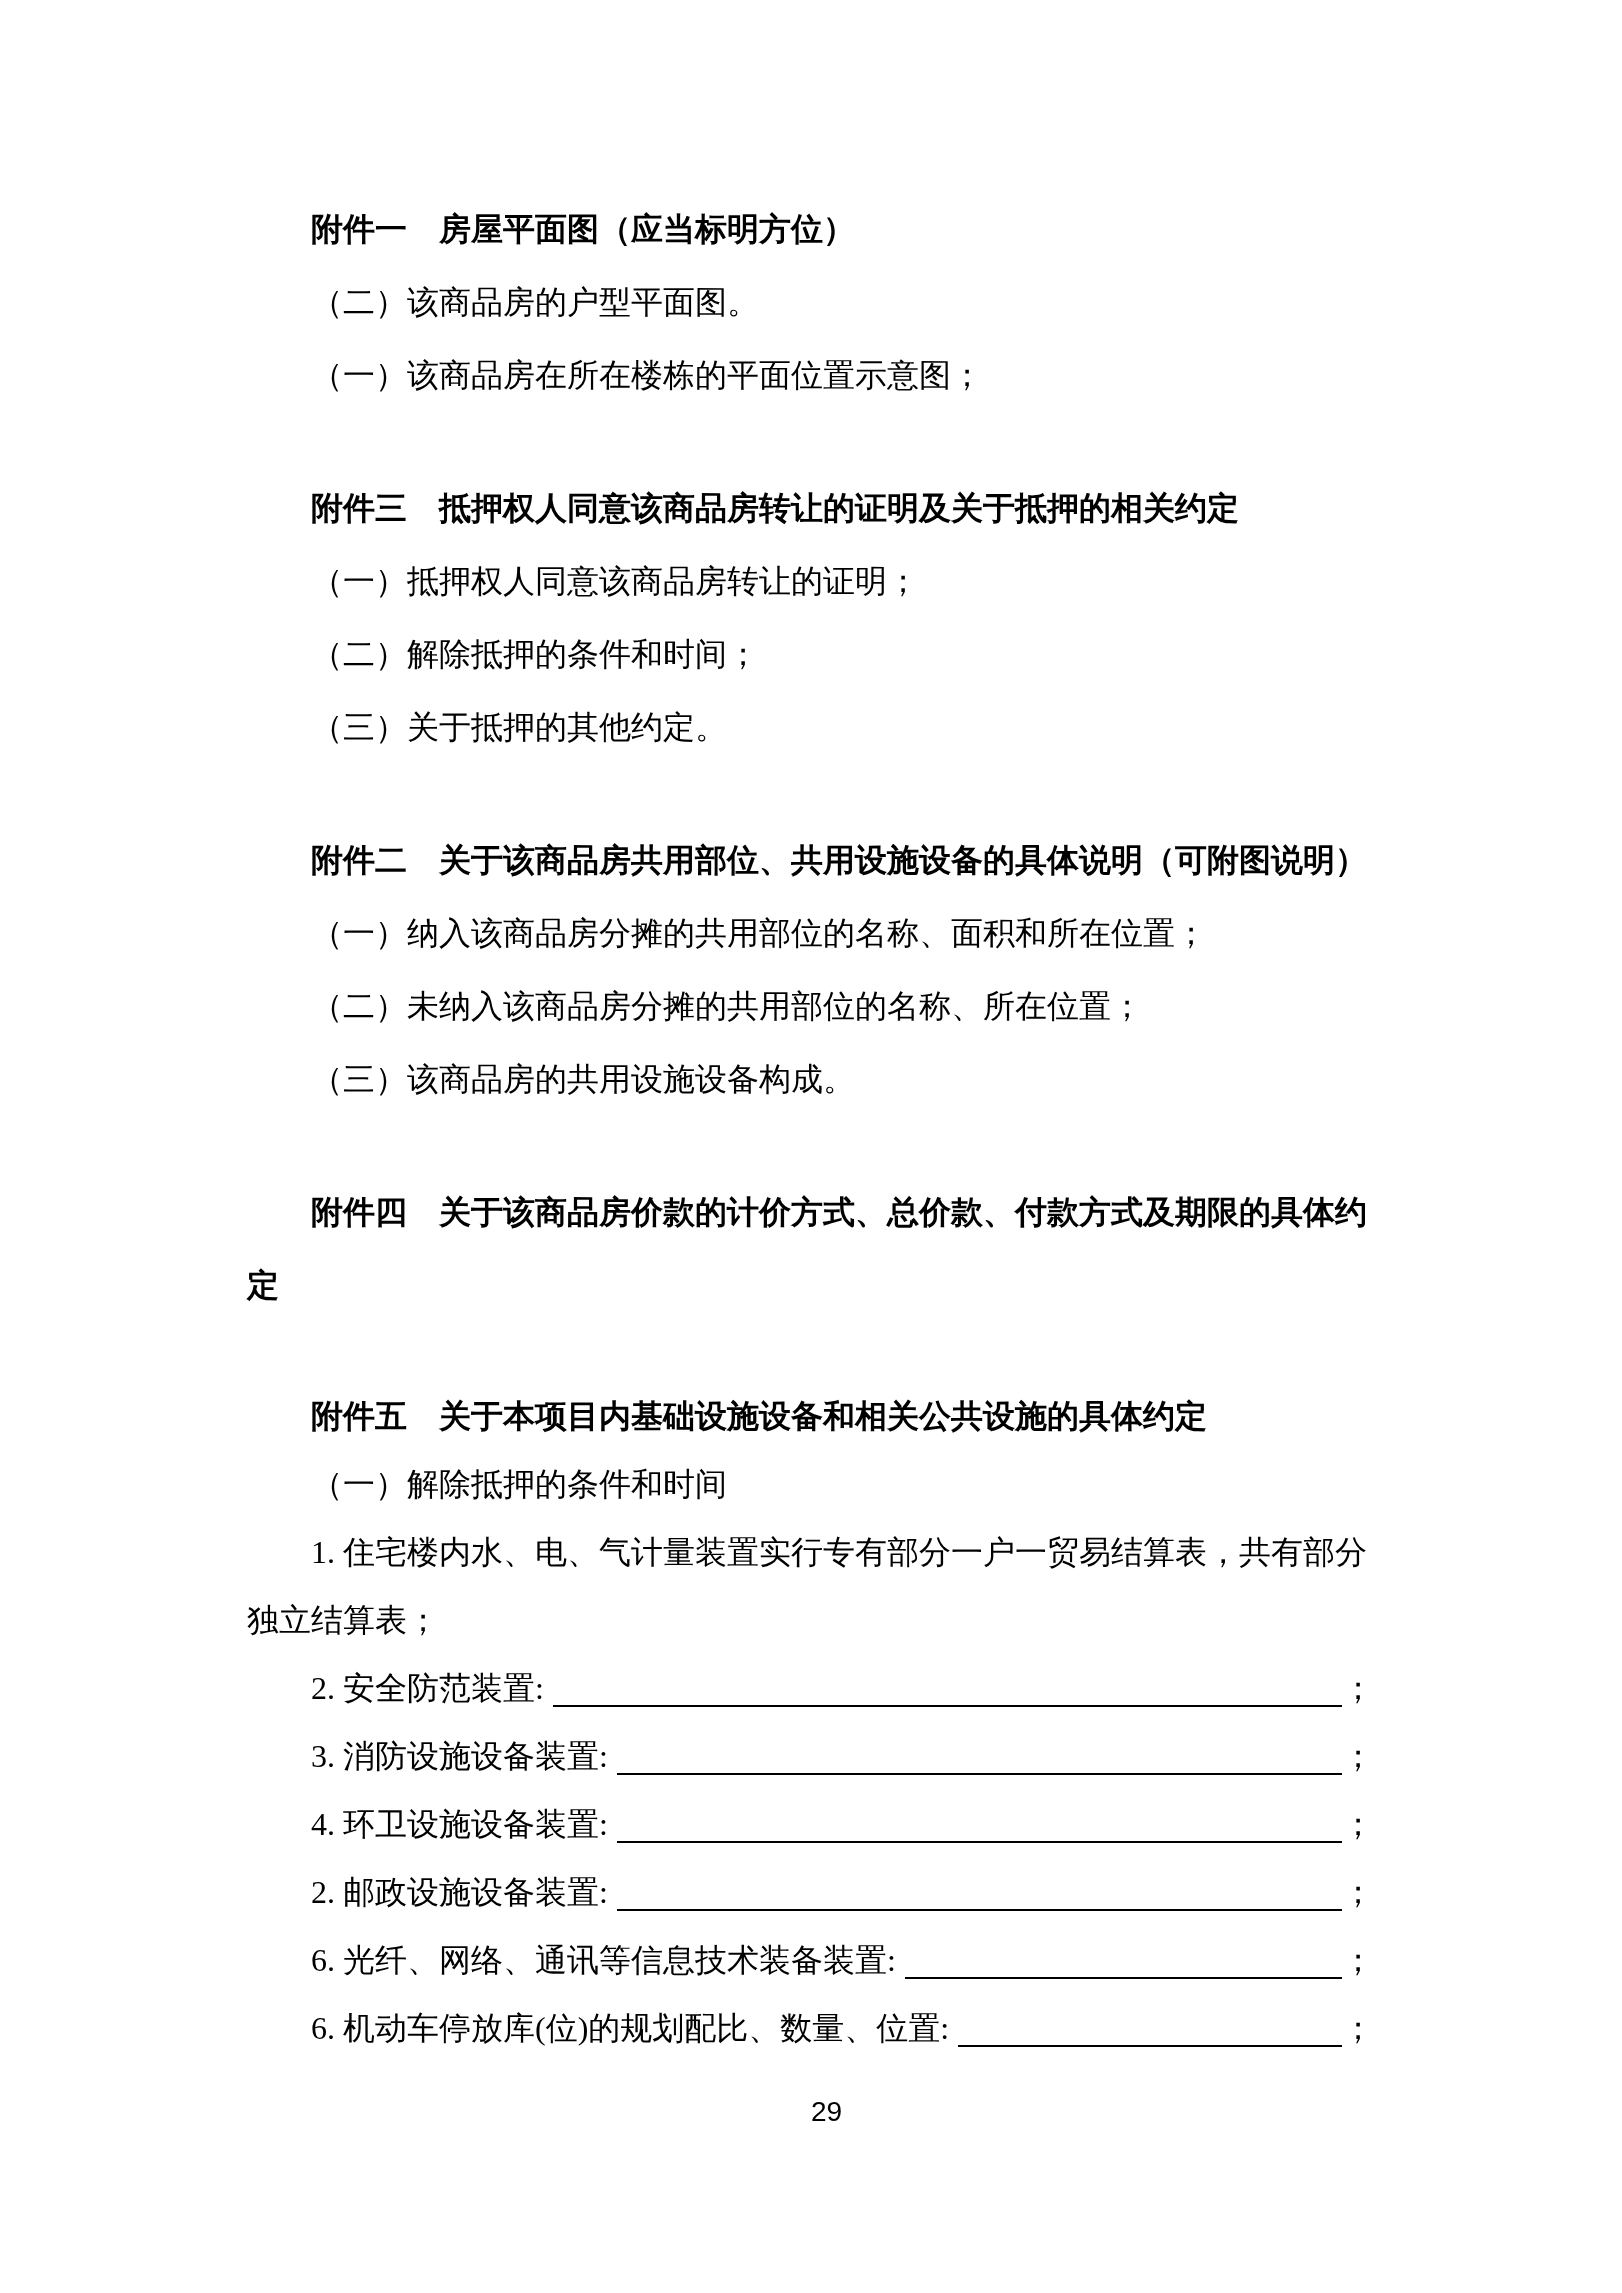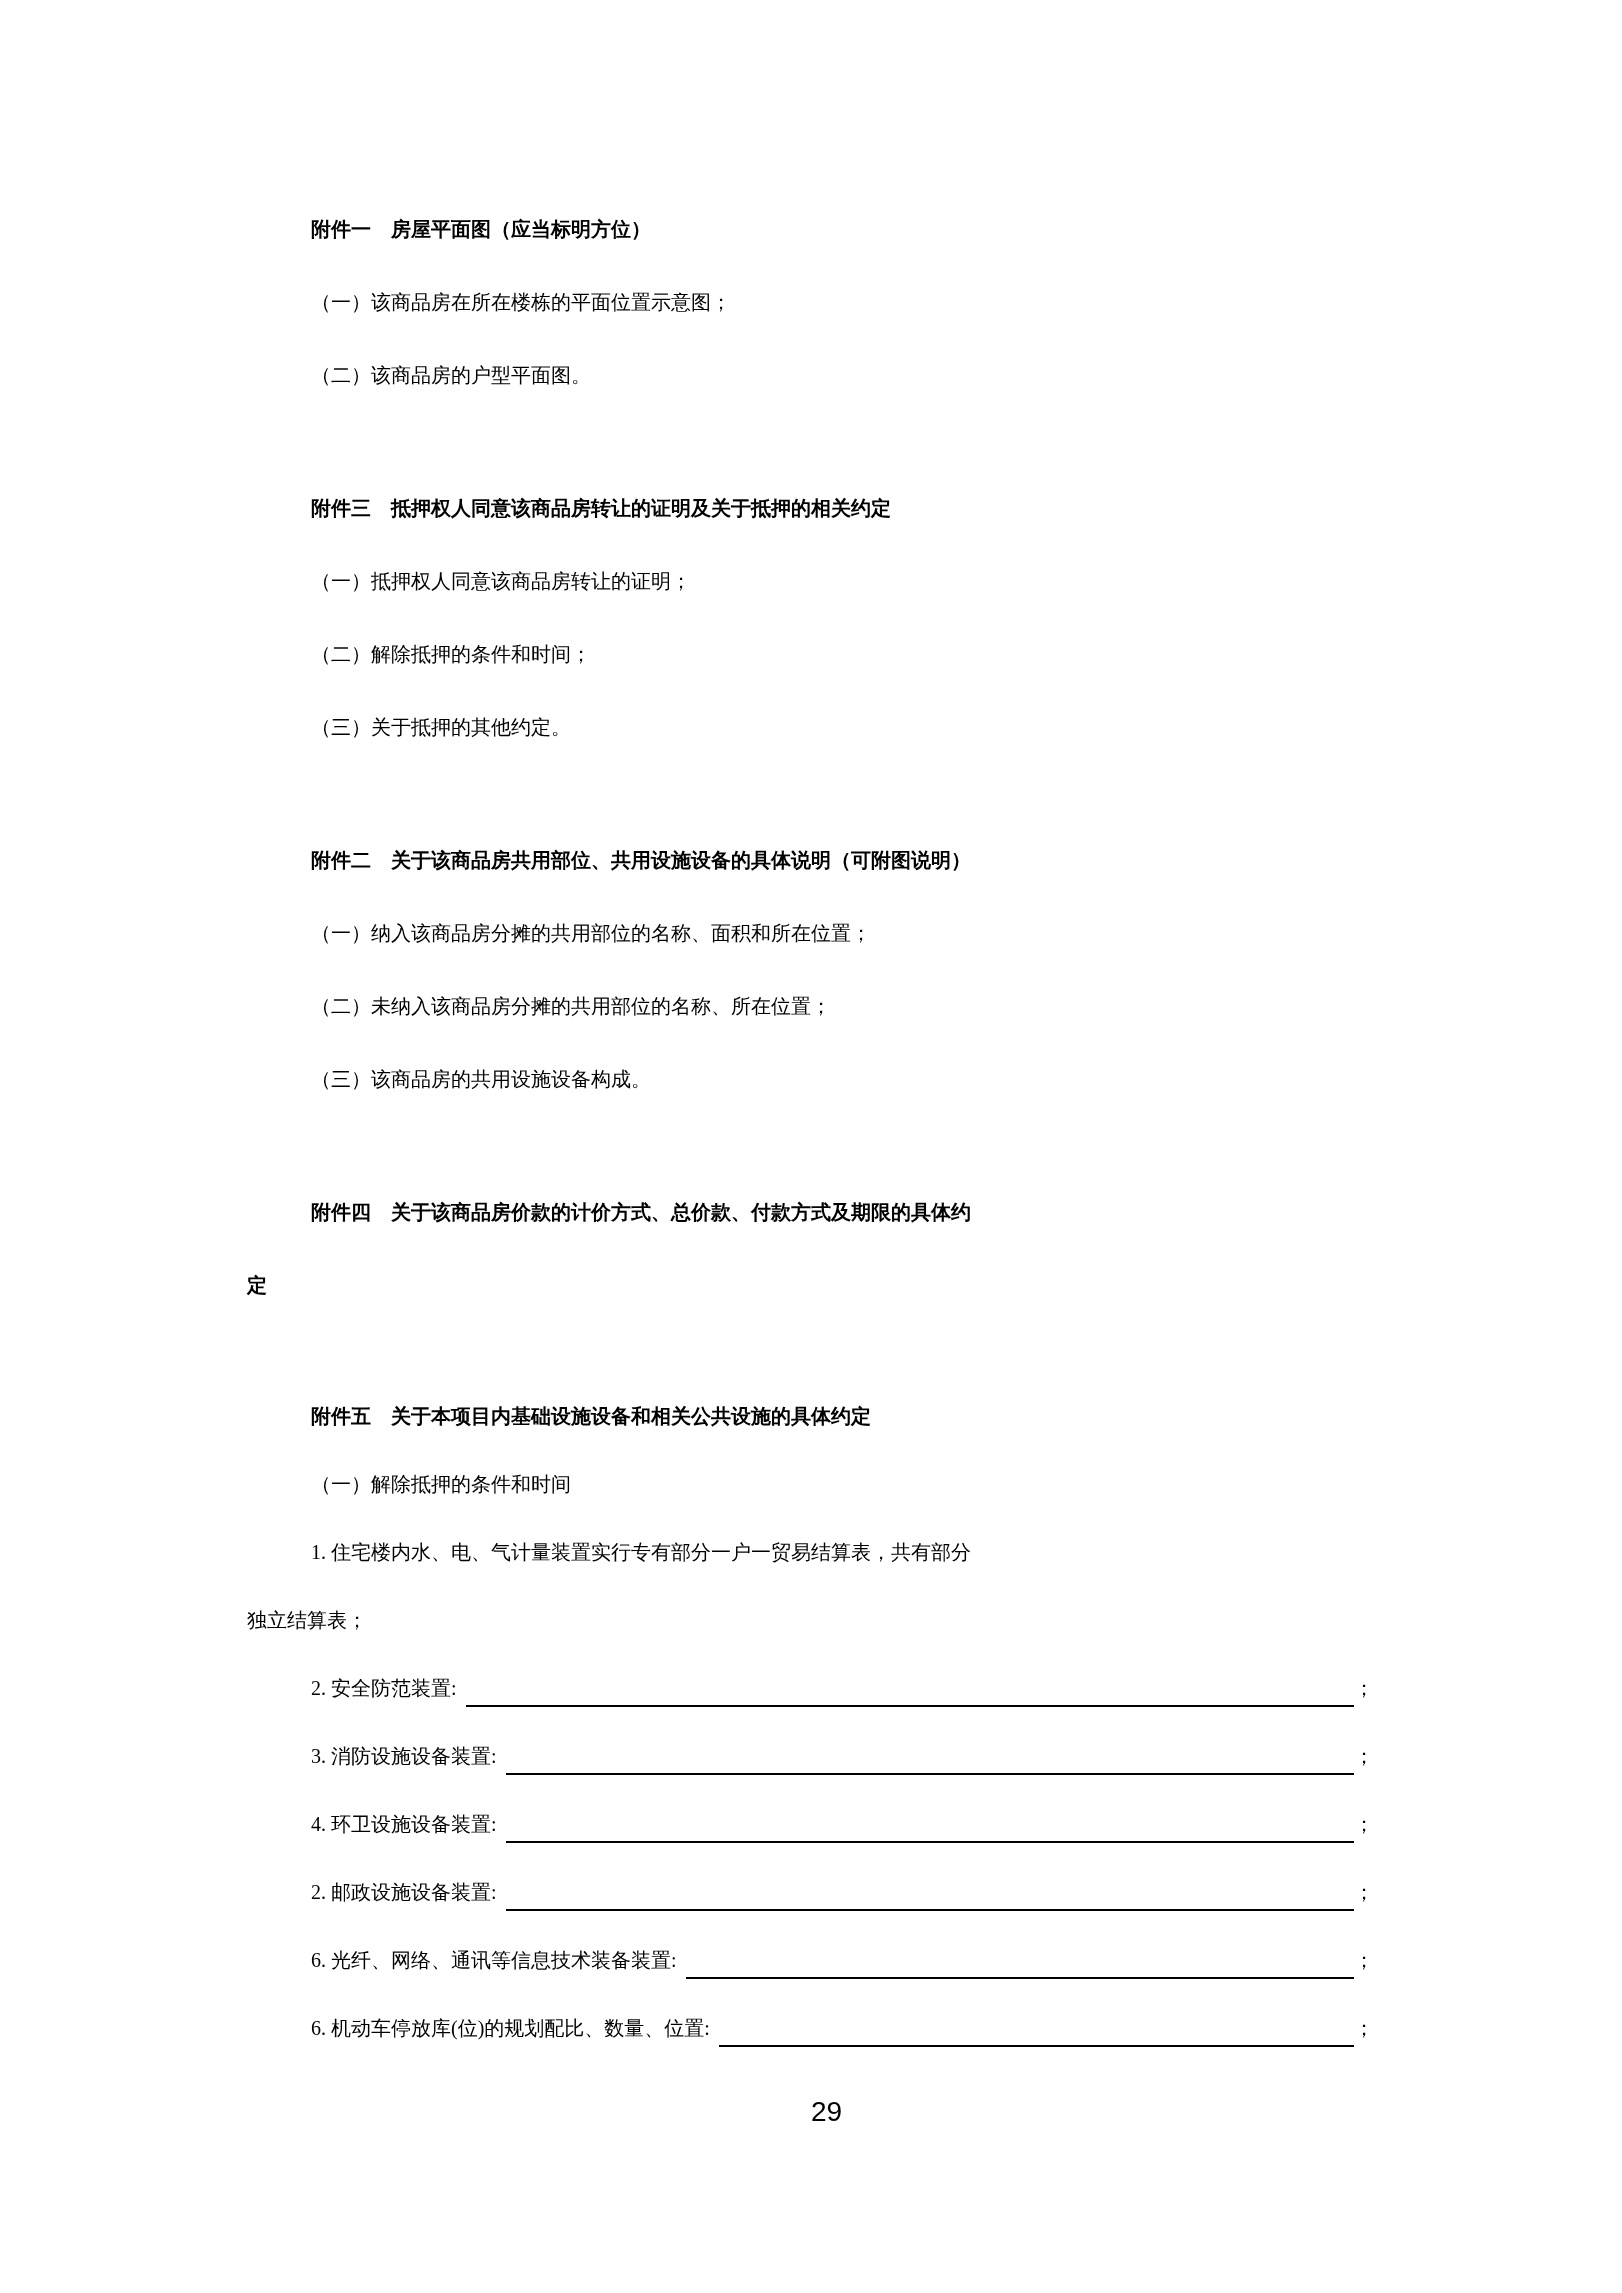--- a/index.html
+++ b/index.html
@@ -17,21 +17,21 @@
   }
   .doc {
     position: absolute;
     left: 247px;
     top: 193px;
     width: 1127px;
   }
   .doc-section { margin-top: 60px; }
   .doc-section:first-child { margin-top: 0; }
   .line {
-    font-size: 20px;
+    font-size: 32px;
     line-height: 73px;
     white-space: nowrap;
     letter-spacing: 0;
   }
   .sec-compact .line { line-height: 68px; }
   .heading { font-weight: 700; }
   .body { font-weight: 400; }
   .indent { padding-left: 64px; }
   .fill-row {
     display: flex;
@@ -58,22 +58,22 @@
     line-height: 36px;
     font-family: "Liberation Sans", "DejaVu Sans", sans-serif;
   }
 </style>
 </head>
 <body>
 
 <div class="doc">
     <section class="doc-section">
       <div class="line heading indent">附件一　房屋平面图（应当标明方位）</div>
+      <div class="line body indent">（二）该商品房的户型平面图。</div>
       <div class="line body indent">（一）该商品房在所在楼栋的平面位置示意图；</div>
-      <div class="line body indent">（二）该商品房的户型平面图。</div>
     </section>
     <section class="doc-section">
       <div class="line heading indent">附件三　抵押权人同意该商品房转让的证明及关于抵押的相关约定</div>
       <div class="line body indent">（一）抵押权人同意该商品房转让的证明；</div>
       <div class="line body indent">（二）解除抵押的条件和时间；</div>
       <div class="line body indent">（三）关于抵押的其他约定。</div>
     </section>
     <section class="doc-section">
       <div class="line heading indent">附件二　关于该商品房共用部位、共用设施设备的具体说明（可附图说明）</div>
       <div class="line body indent">（一）纳入该商品房分摊的共用部位的名称、面积和所在位置；</div>

